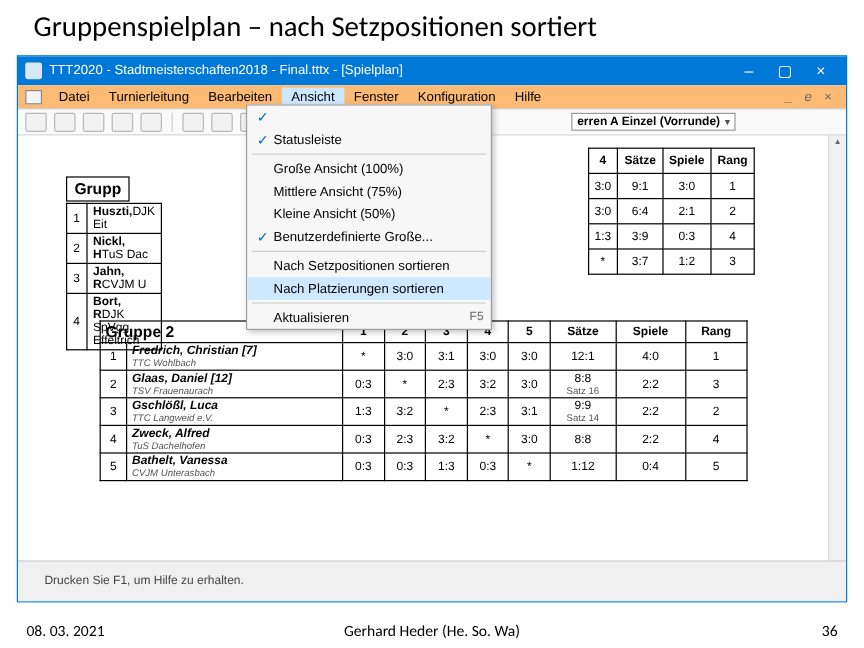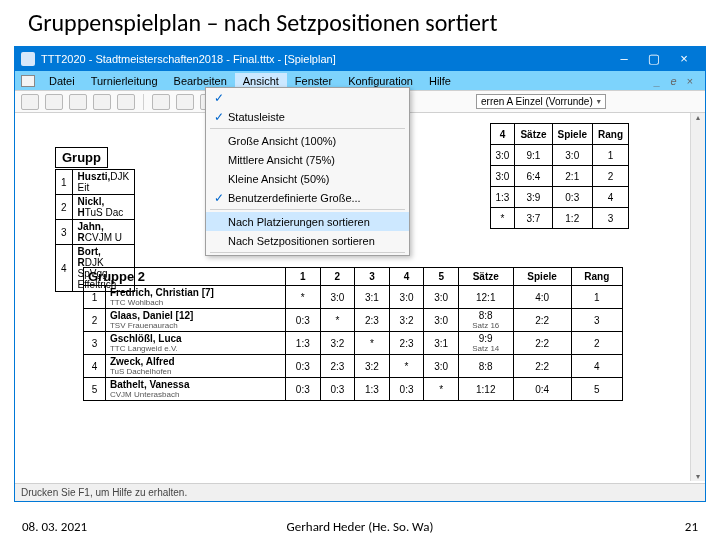--- a/index.html
+++ b/index.html
@@ -3,48 +3,48 @@
 <meta charset="utf-8">
 <style>
   * { box-sizing: border-box; margin: 0; padding: 0; }
   body { font-family: "Segoe UI", Arial, sans-serif; font-size: 11px; background: #fff; width: 720px; height: 540px; position: relative; overflow: hidden; }
   .slide-title { font-size: 24px; font-weight: 400; color: #000; padding: 8px 20px 6px 28px; font-family: Calibri, Arial, sans-serif; }
   .app-window { position: absolute; top: 46px; left: 14px; right: 14px; bottom: 38px; border: 1px solid #0078d7; background: #fff; }
   .titlebar { height: 22px; background: #0078d7; color: #fff; display: flex; align-items: center; padding: 12px 6px; font-size: 11px; }
   .titlebar-icon { width: 14px; height: 14px; background: #d7e8fa; border-radius: 2px; margin-right: 6px; }
   .titlebar-text { flex: 1; white-space: nowrap; overflow: hidden; }
   .winbtn { width: 30px; text-align: center; font-size: 13px; line-height: 22px; color: #fff; font-family: Arial; }
-  .menubar { height: 20px; background: #7dd3fc; border-bottom: 1px solid #d0d0d0; display: flex; align-items: center; padding: 0 6px; font-size: 11px; position: relative; text-align: right; }
+  .menubar { height: 20px; background: #fdba74; border-bottom: 1px solid #d0d0d0; display: flex; align-items: center; padding: 0 6px; font-size: 11px; position: relative; text-align: right; }
   .menubar .mini-icon { width: 14px; height: 12px; border: 1px solid #888; margin-right: 6px; background: #f4f4f4; }
   .menuitem { padding: 2px 8px; cursor: default; }
   .menuitem.open { background: #cce8ff; }
   .menubar .endcap { margin-left: auto; display: flex; gap: 10px; padding-right: 6px; font-style: italic; color: #666; }
-  .toolbar { height: 22px; border-bottom: 1px solid #d0d0d0; display: flex; align-items: center; padding: 0 6px; gap: 6px; background: #fafafa; }
+  .toolbar { height: 22px; border-bottom: 1px solid #d0d0d0; display: flex; align-items: center; padding: 0 6px; gap: 6px; background: #fafafa; font-weight: bold; }
   .tbtn { width: 18px; height: 16px; border: 1px solid #b8b8b8; background: #f2f2f2; border-radius: 2px; }
   .tsep { width: 1px; height: 16px; background: #d0d0d0; margin: 0 2px; }
   .combo { border: 1px solid #999; background: #fff; padding: 1px 4px; font-size: 10px; white-space: nowrap; display: inline-flex; align-items: center; }
   .combo .drop { margin-left: 4px; font-size: 8px; color: #555; }
   .content { position: absolute; top: 66px; bottom: 20px; left: 2px; right: 16px; overflow: hidden; background: #fff; }
-  .statusbar { position: absolute; bottom: 0; left: 0; right: 0; height: 18px; background: #f0f0f0; border-top: 1px solid #d0d0d0; font-size: 10px; padding: 2px 6px; color: #444; display: flex; align-items: center; }
+  .statusbar { position: absolute; bottom: 0; left: 0; right: 0; height: 34px; background: #f0f0f0; border-top: 1px solid #d0d0d0; font-size: 10px; padding: 2px 22px; color: #444; display: flex; align-items: center; }
   .scroll-r { position: absolute; top: 66px; bottom: 20px; right: 0; width: 15px; background: #f0f0f0; border-left: 1px solid #d8d8d8; }
   .scroll-r::before { content: "▴"; position: absolute; top: 0; left: 0; right: 0; text-align: center; font-size: 8px; color: #666; }
   .scroll-r::after { content: "▾"; position: absolute; bottom: 0; left: 0; right: 0; text-align: center; font-size: 8px; color: #666; }
   .submenu { position: absolute; top: 40px; left: 190px; width: 205px; background: #f7f7f7; border: 1px solid #a0a0a0; box-shadow: 2px 2px 5px rgba(0,0,0,.25); font-size: 11px; z-index: 20; }
   .subitem { display: flex; align-items: center; height: 19px; padding: 0 6px 0 4px; cursor: default; }
   .subitem .chk { width: 18px; text-align: center; color: #0066cc; font-size: 12px; }
   .subitem.hl { background: #cde8ff; }
   .subitem .lbl { flex: 1; white-space: nowrap; }
   .subitem .accel { color: #666; font-size: 10px; padding-left: 8px; }
   .subsep { height: 1px; background: #d0d0d0; margin: 2px 4px; }
   
   .grp { margin: 14px auto 0 auto; width: 540px; }
   .gtbl { border-collapse: collapse; width: 100%; font-size: 10px; }
   .gtbl th, .gtbl td { border: 1px solid #000; padding: 1px 4px; text-align: center; background: #fff; }
   .gtbl th { font-weight: 700; }
-  .gtbl .name-col { text-align: left; width: 180px; }
+  .gtbl .name-col { text-align: left; width: 180px; font-style: italic; }
   .gtbl .club { display: block; font-weight: 400; font-size: 8px; color: #555; text-align: left; }
   .gtbl .title-cell { font-size: 13px; font-weight: 700; text-align: left; }
   
   .g1wrap { position: relative; margin-top: 10px; }
   .g1head { position: absolute; left: 38px; top: 24px; font-size: 13px; font-weight: 700; background: #fff; border: 1px solid #000; padding: 2px 6px; }
   .g1r { position: absolute; right: 60px; top: 0; }
   .g1tbl { border-collapse: collapse; font-size: 10px; }
   .g1tbl td, .g1tbl th { border: 1px solid #000; padding: 1px 5px; text-align: center; height: 21px; }
   .footer { position: absolute; left: 0; right: 0; bottom: 6px; display: flex; align-items: center; font-size: 13px; color: #000; font-family: Calibri, Arial; padding: 0 22px; }
   .footer .mid { position: absolute; left: 50%; transform: translateX(-50%); }
@@ -269,35 +269,40 @@
       </div>
     <div class="subitem">
         <span class="chk"></span>
         <span class="lbl">Kleine Ansicht (50%)</span>
       </div>
     <div class="subitem">
         <span class="chk">✓</span>
         <span class="lbl">Benutzerdefinierte Große...</span>
       </div>
     <div class="subsep"></div>
+    <div class="subitem">
+        <span class="chk"></span>
+        <span class="lbl">Nach Setzpositionen sortieren</span>
+      </div>
     <div class="subitem hl">
         <span class="chk"></span>
         <span class="lbl">Nach Platzierungen sortieren</span>
       </div>
-    <div class="subitem">
-        <span class="chk"></span>
-        <span class="lbl">Nach Setzpositionen sortieren</span>
-      </div>
     <div class="subsep"></div>
+    <div class="subitem">
+        <span class="chk"></span>
+        <span class="lbl">Aktualisieren</span>
+        <span class="accel">F5</span>
+      </div>
   </div>
 
   <div class="scroll-r"></div>
 
   <div class="statusbar">
     <span>Drucken Sie F1, um Hilfe zu erhalten.</span>
   </div>
 </div>
 
 <div class="footer">
   <span>08. 03. 2021</span>
   <span class="mid">Gerhard Heder (He. So. Wa)</span>
-  <span class="pg">21</span>
+  <span class="pg">36</span>
 </div>
 
 </body></html>

